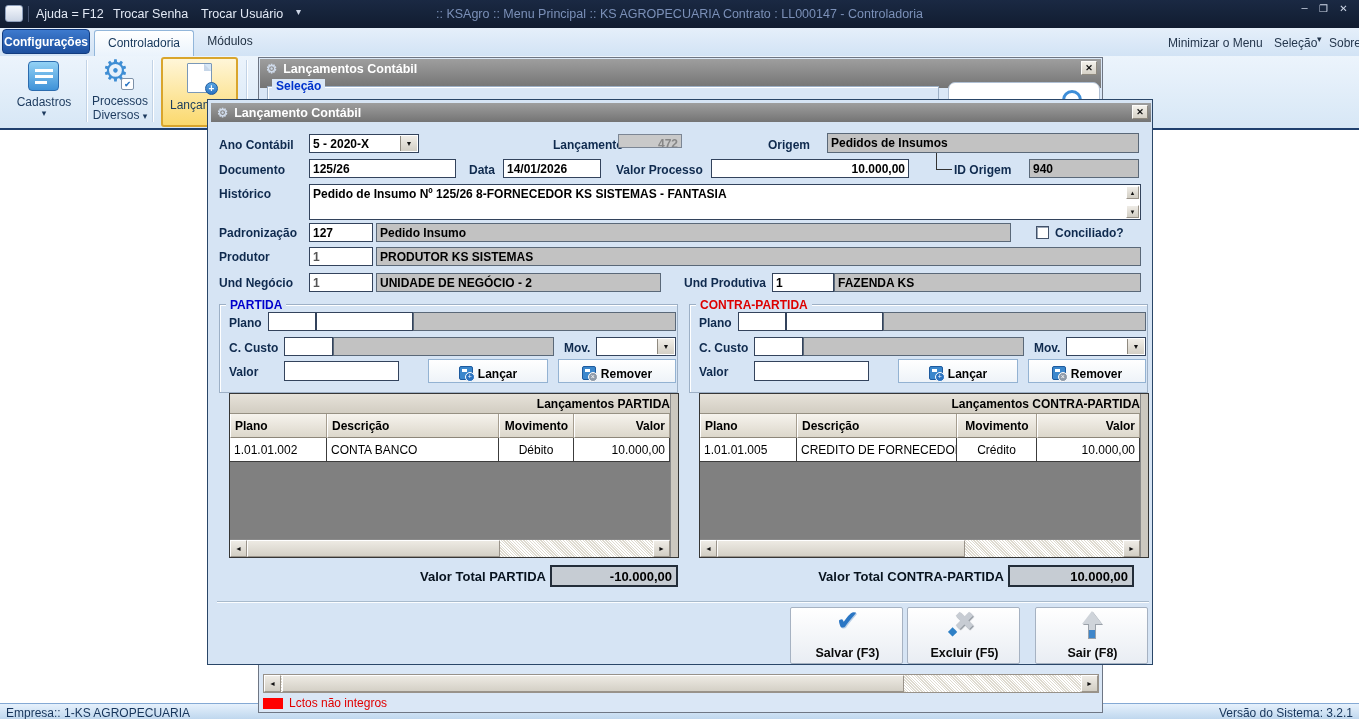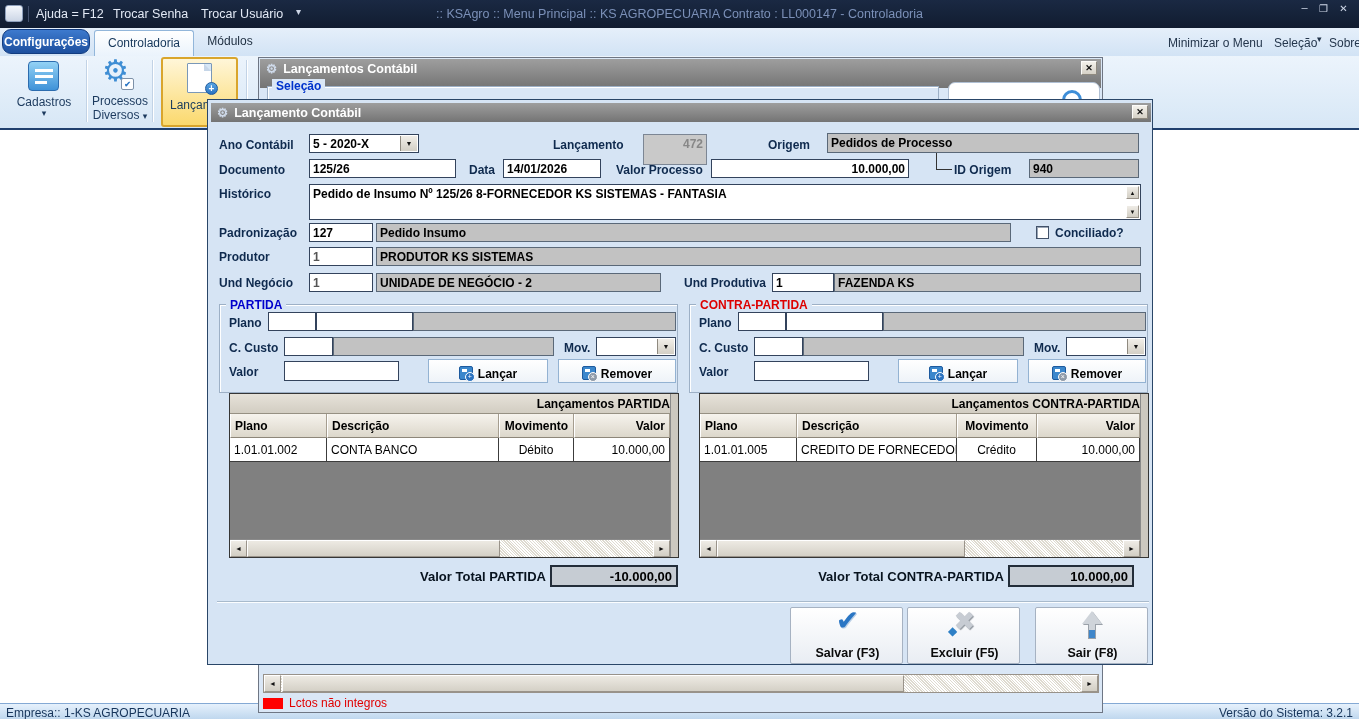--- a/index.html
+++ b/index.html
@@ -57,21 +57,21 @@
     <span class="a" style="left:201px;top:7px;font-size:12.5px;color:#e2e9f5">Trocar Usuário</span>
     <span class="a" style="left:296px;top:6px;font-size:10px;color:#cdd6e6">▾</span>
     <div class="a" style="left:0;top:7px;width:1359px;text-align:center;font-size:12.5px;color:#7b90b8">:: KSAgro :: Menu Principal :: KS AGROPECUARIA Contrato : LL000147 - Controladoria</div>
     <span class="a" style="left:1297px;top:1px;width:15px;height:13px;font-size:11px;color:#cdd6e6;text-align:center">–</span>
     <span class="a" style="left:1316px;top:3px;width:15px;height:13px;font-size:10px;color:#cdd6e6;text-align:center">❐</span>
     <span class="a" style="left:1336px;top:3px;width:15px;height:13px;font-size:10px;color:#cdd6e6;text-align:center">✕</span>
   </div>
 
   <div class="a" style="left:0;top:28px;width:1359px;height:28px;background:linear-gradient(#e5effa,#d2e3f5)">
     <div class="a" style="left:2px;top:1px;width:88px;height:25px;background:linear-gradient(#3d7ace,#1d4f9e);border:1px solid #123c80;
-                border-radius:9px;color:#fff;font-weight:bold;font-size:12px;text-align:center;line-height:24px">Configurações</div>
+                border-radius:4px;color:#fff;font-weight:bold;font-size:12px;text-align:center;line-height:24px">Configurações</div>
     <div class="a" style="left:94px;top:2px;width:100px;height:26px;background:linear-gradient(#ffffff,#eaf3fc);border:1px solid #92b6da;
                 border-bottom:none;border-radius:3px 3px 0 0;color:#15365a;font-size:12px;text-align:center;line-height:25px">Controladoria</div>
     <div class="a" style="left:198px;top:6px;width:64px;height:20px;color:#1c2c3e;font-size:12px;text-align:center">Módulos</div>
     <span class="a" style="left:1168px;top:8px;font-size:12px;color:#24364c">Minimizar o Menu</span>
     <span class="a" style="left:1274px;top:8px;font-size:12px;color:#24364c">Seleção</span>
     <span class="a" style="left:1317px;top:6px;font-size:9px;color:#24364c">▾</span>
     <span class="a" style="left:1329px;top:8px;font-size:12px;color:#24364c">Sobre</span>
   </div>
 
   <div class="a" style="left:0;top:56px;width:1359px;height:74px;background:linear-gradient(#ecf4fc,#d7e7f6);border-bottom:2px solid #20406e">
@@ -142,23 +142,23 @@
       <span style="color:#cfdaea;margin-right:6px">⚙</span><span>Lançamento Contábil</span>
     </div>
     <div class="a xbtn" style="left:924px;top:5px;width:16px;height:14px"><span>✕</span></div>
 
     <span class="a lbl" style="left:11px;top:38px">Ano Contábil</span>
     <div class="a fw" style="left:101px;top:34px;width:110px;height:19px">
       <span>5 - 2020-X</span>
       <span class="combo-ar"><span>▼</span></span>
     </div>
     <span class="a lbl" style="left:345px;top:38px">Lançamento</span>
-    <div class="a fw fdis" style="left:435px;top:34px;width:64px;height:31px">472</div>
+    <div class="a fw fdis" style="left:410px;top:34px;width:64px;height:14px">472</div>
     <span class="a lbl" style="left:560px;top:38px">Origem</span>
-    <div class="a fg" style="left:619px;top:33px;width:312px;height:20px">Pedidos de Processo</div>
+    <div class="a fg" style="left:619px;top:33px;width:312px;height:20px">Pedidos de Insumos</div>
 
     <span class="a lbl" style="left:11px;top:63px">Documento</span>
     <div class="a fw" style="left:101px;top:59px;width:147px;height:19px">125/26</div>
     <span class="a lbl" style="left:261px;top:63px">Data</span>
     <div class="a fw" style="left:295px;top:59px;width:98px;height:19px">14/01/2026</div>
     <span class="a lbl" style="left:408px;top:63px">Valor Processo</span>
     <div class="a fw" style="left:503px;top:59px;width:198px;height:19px;text-align:right">10.000,00</div>
     <div class="a line" style="left:728px;top:53px;width:1px;height:16px"></div>
     <div class="a line" style="left:728px;top:69px;width:16px;height:1px"></div>
     <span class="a lbl" style="left:746px;top:63px">ID Origem</span>

